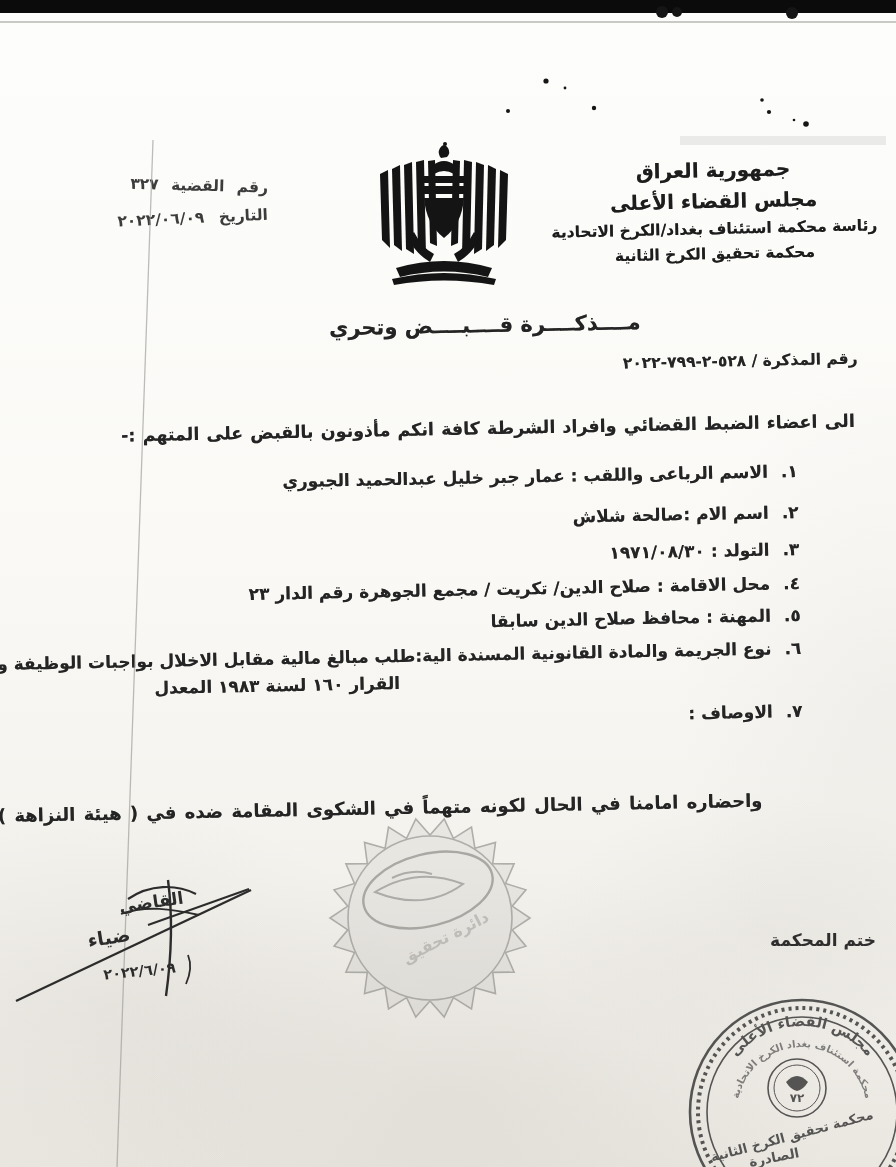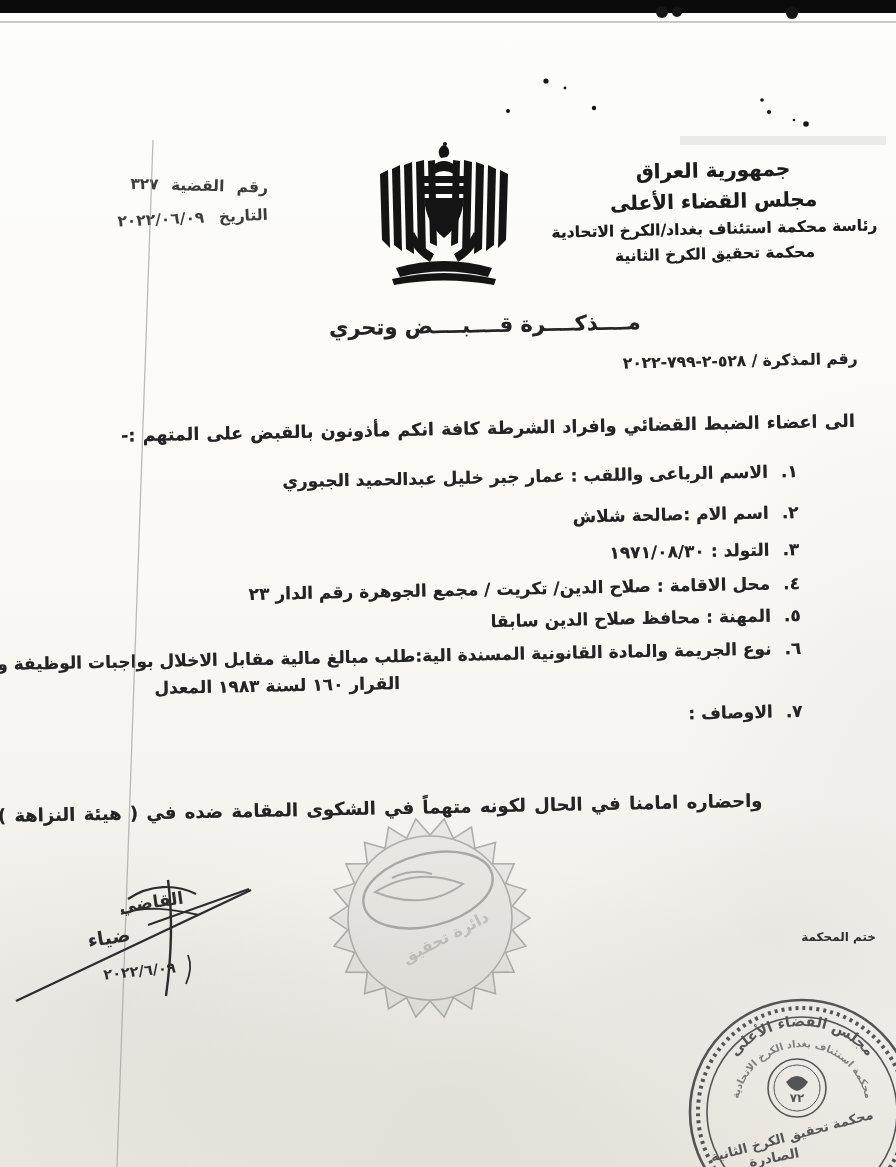--- a/index.html
+++ b/index.html
@@ -25,21 +25,21 @@
     text-shadow:0 0 .6px rgba(30,30,30,.5)}
   .doc-title{top:314px;left:310px;width:360px;text-align:center;font-size:21px;font-weight:700;letter-spacing:.5px;white-space:nowrap}
   .memo-number{top:358px;right:34px;font-size:15.5px;font-weight:700;white-space:nowrap}
   .addressee{top:419px;right:38px;font-size:17.5px;font-weight:700;white-space:nowrap;word-spacing:1px}
   .items{top:468px;right:96px;width:762px;font-size:17px;font-weight:700}
   .item{white-space:nowrap}
   .item .num{display:inline-block;margin-left:13px}
   .i1{margin-bottom:21px}.i2{margin-bottom:17px}.i3{margin-bottom:14px}.i4{margin-bottom:12px}
   .i5{margin-bottom:13px}.i6-l2{padding-right:402px;margin-top:7px;margin-bottom:16px;white-space:nowrap}
   .order-line{top:796px;right:138px;font-size:18px;font-weight:700;white-space:nowrap;word-spacing:2px}
-  .seal-label{top:930px;right:20px;font-size:12px;font-weight:700;color:#2e2e2e;white-space:nowrap}
+  .seal-label{top:930px;right:20px;font-size:17px;font-weight:700;color:#2e2e2e;white-space:nowrap}
   .overlay{position:absolute;top:0;left:0;width:896px;height:1167px;pointer-events:none}
   svg text{font-family:"DejaVu Sans",sans-serif}
 </style>
 </head>
 <body>
 
 <div class="page">
 
   <div class="scan-bar"></div>
   <div class="scan-line"></div>

